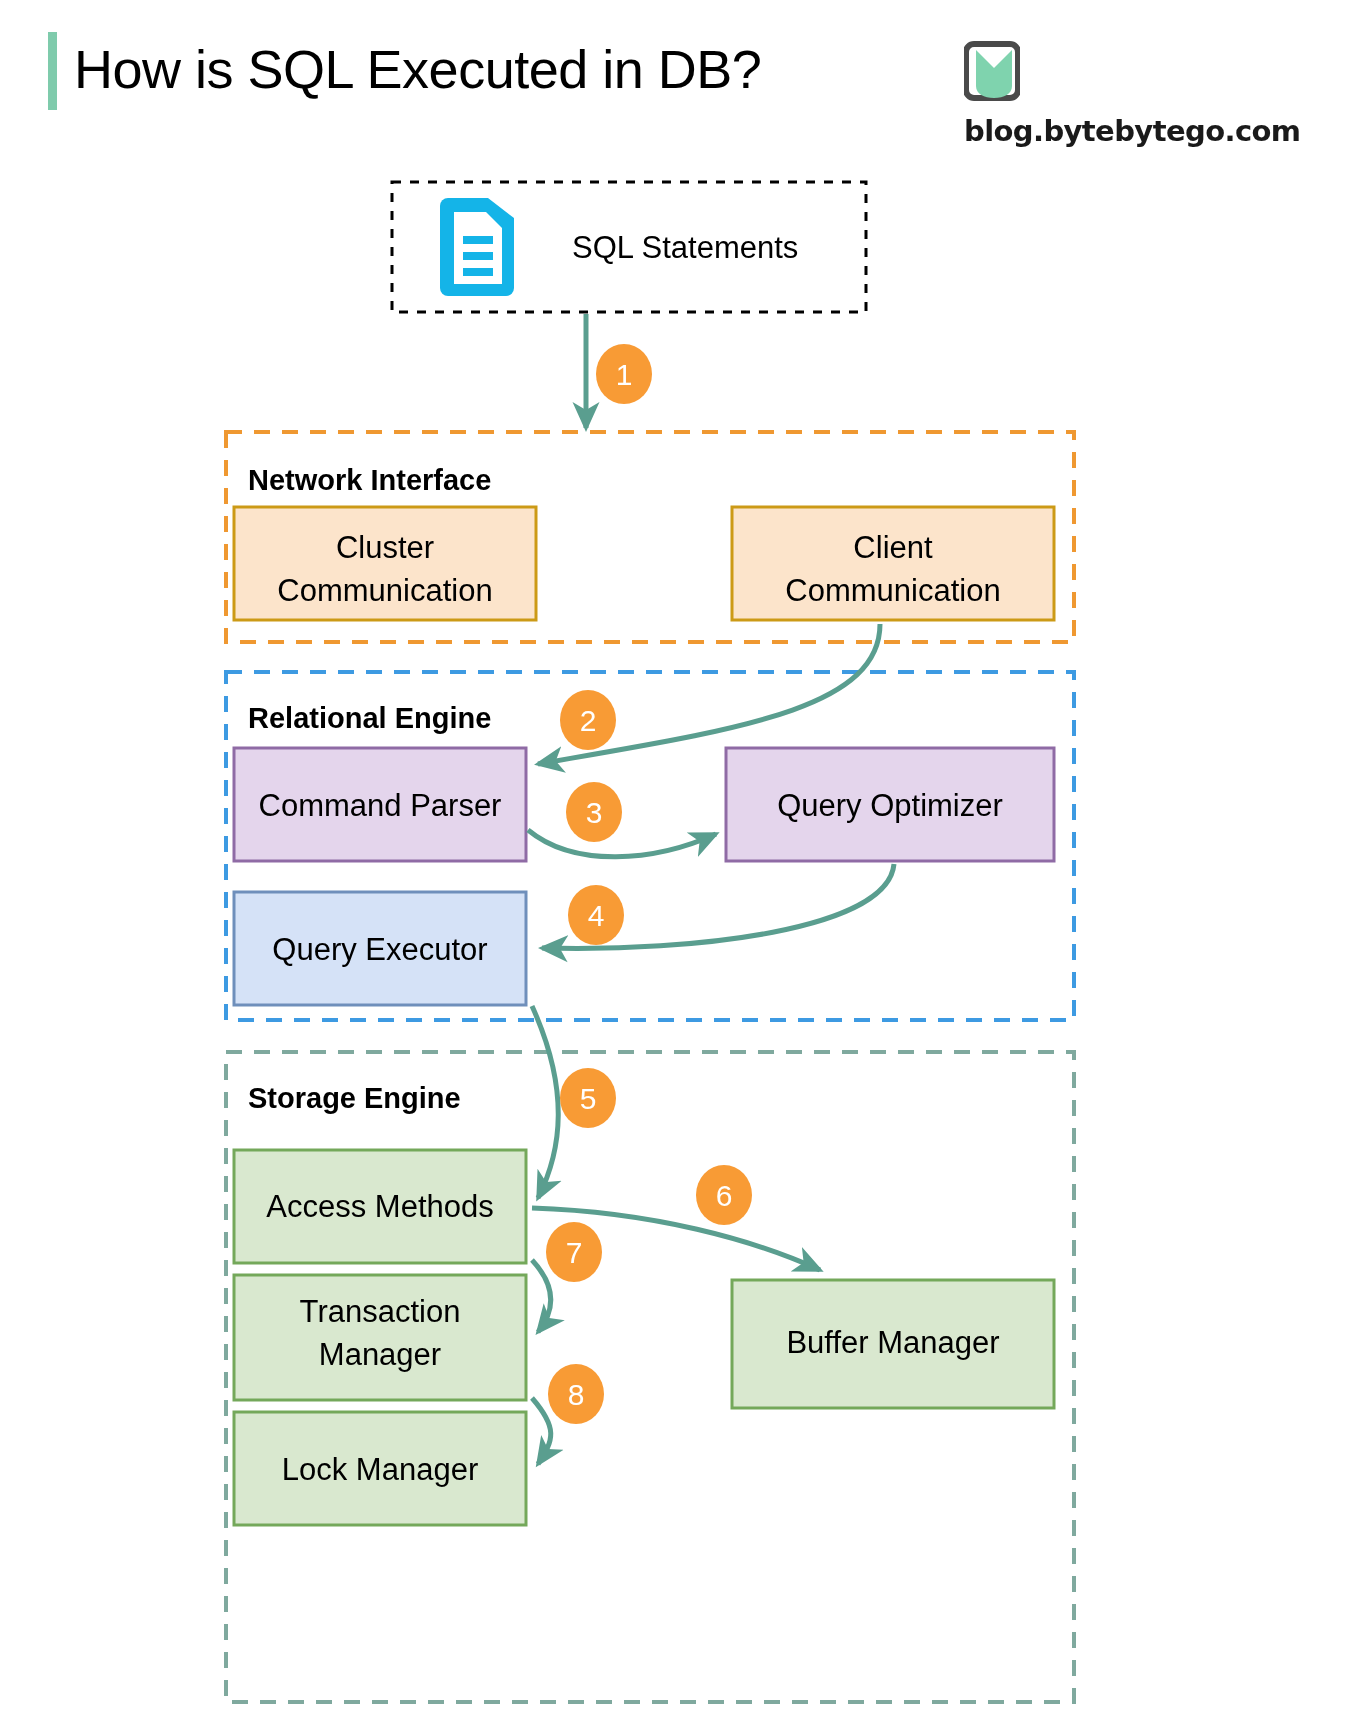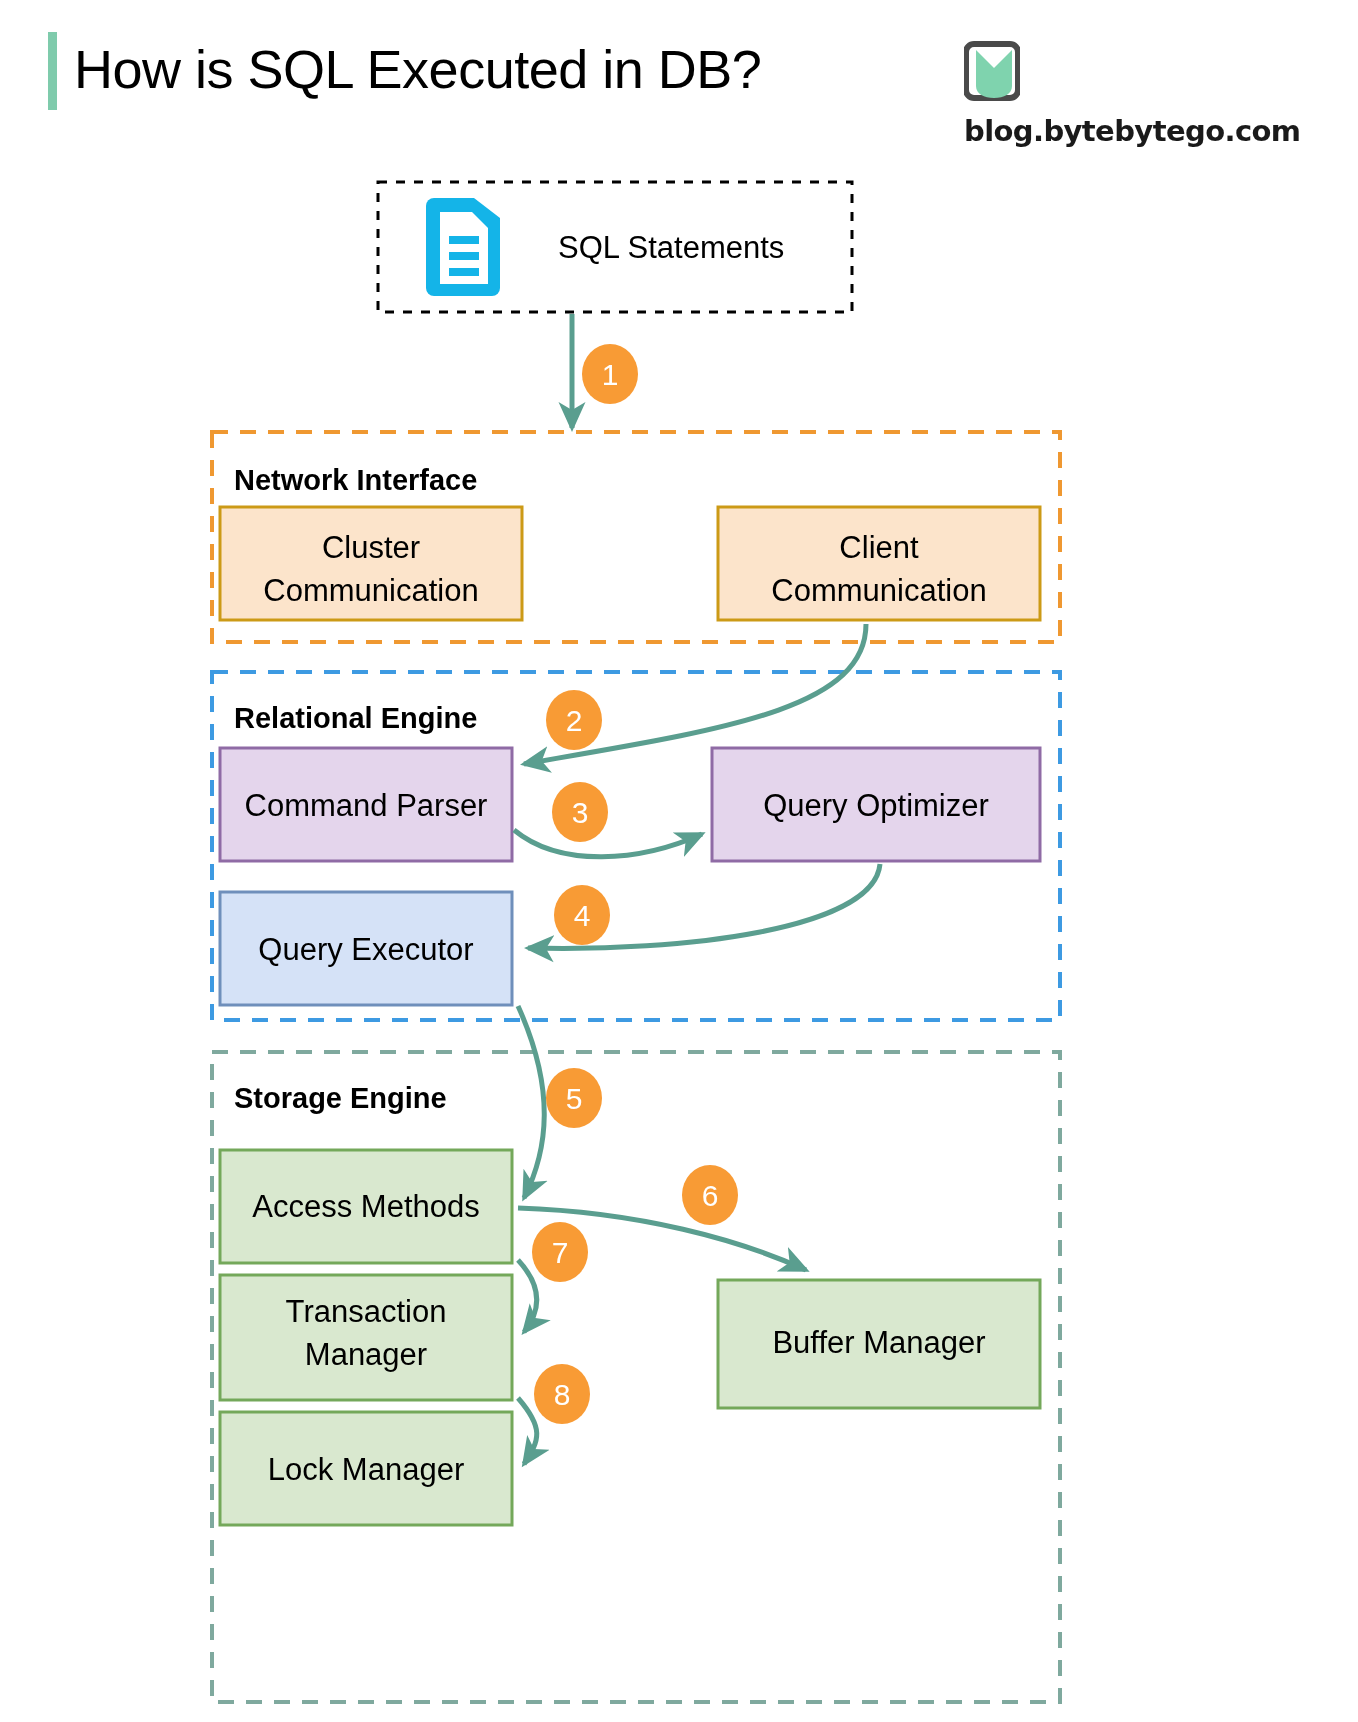--- a/index.html
+++ b/index.html
@@ -55,21 +55,21 @@
     font-size: 29px;
     font-weight: 700;
     color: #1a1a1a;
     white-space: nowrap;
     letter-spacing: -0.6px;
   }
 
   
   #diagram {
     position: absolute;
-    left: 0;
+    left: 14px;
     top: 140px;
     width: 1090px;
     height: 1582px;
   }
   svg#diagram-svg { display: block; }
 
   .box-label {
     font-family: "Liberation Sans", sans-serif;
     font-size: 31px;
     fill: #000000;

